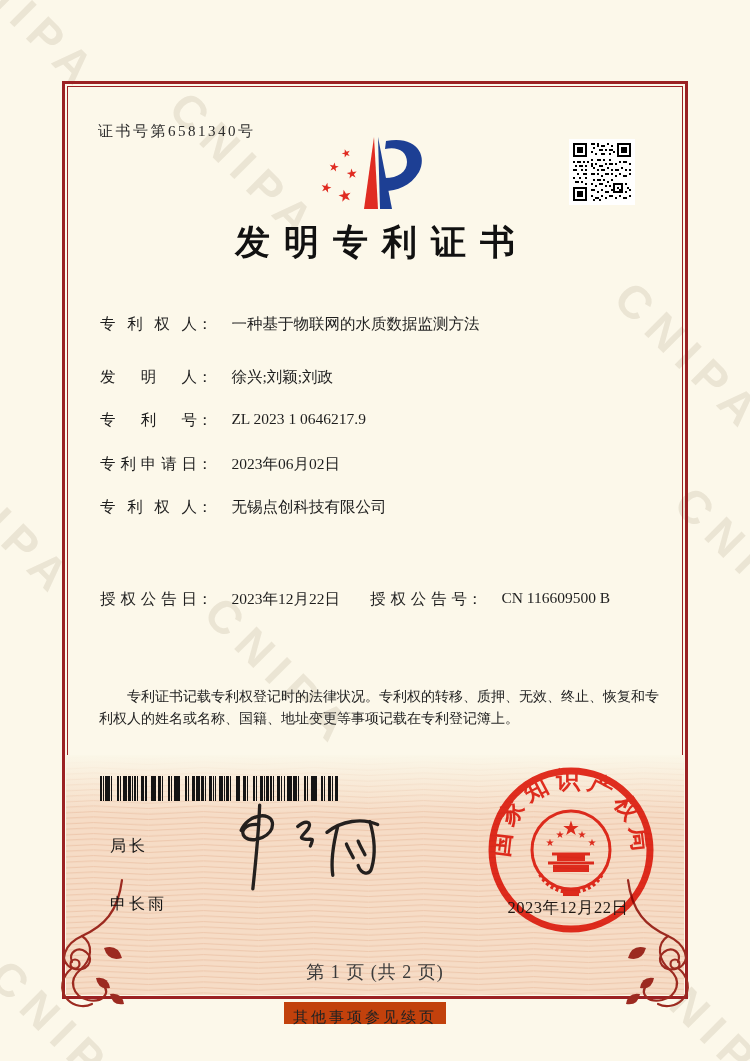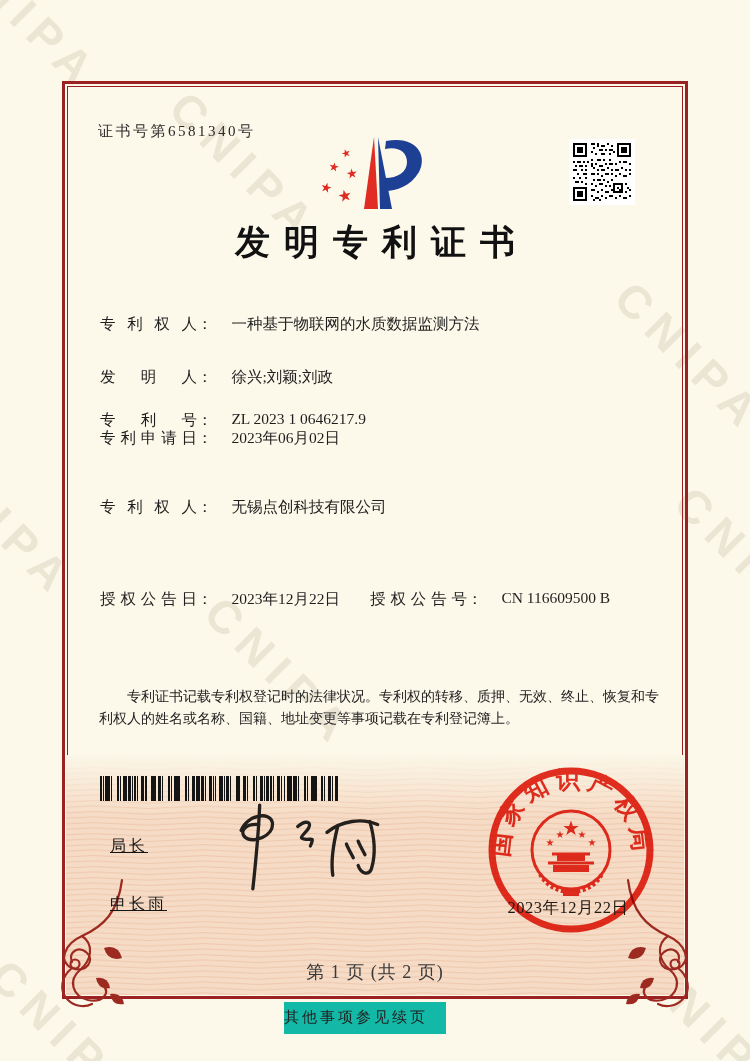--- a/index.html
+++ b/index.html
@@ -36,26 +36,26 @@
 
   .para{left:99px;width:560px;font-size:14px;line-height:21.5px;text-align:justify;
         text-indent:2em;color:#242424;}
 
   .barcode{left:100px;top:776px;width:238px;height:25px;
     background-image:
       repeating-linear-gradient(90deg,#141414 0 2px,transparent 2px 3px,#141414 3px 4px,transparent 4px 7px,#141414 7px 10px,transparent 10px 11px,#141414 11px 12px,transparent 12px 17px),
       repeating-linear-gradient(90deg,#141414 0 1px,transparent 1px 5px,#141414 5px 8px,transparent 8px 9px,#141414 9px 10px,transparent 10px 14px,transparent 14px 23px);}
 
   .signer{left:110px;font-size:16px;letter-spacing:3px;color:#151515;
-          font-family:"Liberation Sans","DejaVu Sans",sans-serif;text-decoration:underline;}
+          font-family:"Liberation Sans","DejaVu Sans",sans-serif;}
 
   .page-no{left:62px;top:960px;width:626px;text-align:center;font-size:18px;
            letter-spacing:1px;color:#3a3a3a;}
-  .footer-box{left:284px;top:1002px;width:162px;height:32px;background:#14b8a6;
-              text-align:left;line-height:30px;font-size:15px;letter-spacing:3px;color:#222;}
+  .footer-box{left:284px;top:1002px;width:162px;height:22px;background:#c2410c;
+              text-align:center;line-height:30px;font-size:15px;letter-spacing:3px;color:#222;}
 
   .seal{left:482px;top:762px;mix-blend-mode:multiply;opacity:.96;}
   svg text{user-select:none;}
 </style>
 </head>
 <body>
 
 <div class="page">
 
   <div class="wm" style="left:-70px;top:-12px">CNIPA</div>
@@ -153,21 +153,21 @@
     <span class="fvalue">一种基于物联网的水质数据监测方法</span>
   </div>
   <div class="abs row" style="top:367px">
     <span class="flabel">发明人</span><span class="fcolon">：</span>
     <span class="fvalue">徐兴;刘颖;刘政</span>
   </div>
   <div class="abs row" style="top:410px">
     <span class="flabel">专利号</span><span class="fcolon">：</span>
     <span class="fvalue">ZL 2023 1 0646217.9</span>
   </div>
-  <div class="abs row" style="top:428px">
+  <div class="abs row" style="top:454px">
     <span class="flabel">专利申请日</span><span class="fcolon">：</span>
     <span class="fvalue">2023年06月02日</span>
   </div>
   <div class="abs row" style="top:497px">
     <span class="flabel">专利权人</span><span class="fcolon">：</span>
     <span class="fvalue">无锡点创科技有限公司</span>
   </div>
   <div class="abs row" style="top:589px">
     <span class="flabel">授权公告日</span><span class="fcolon">：</span>
     <span class="fvalue">2023年12月22日</span>

